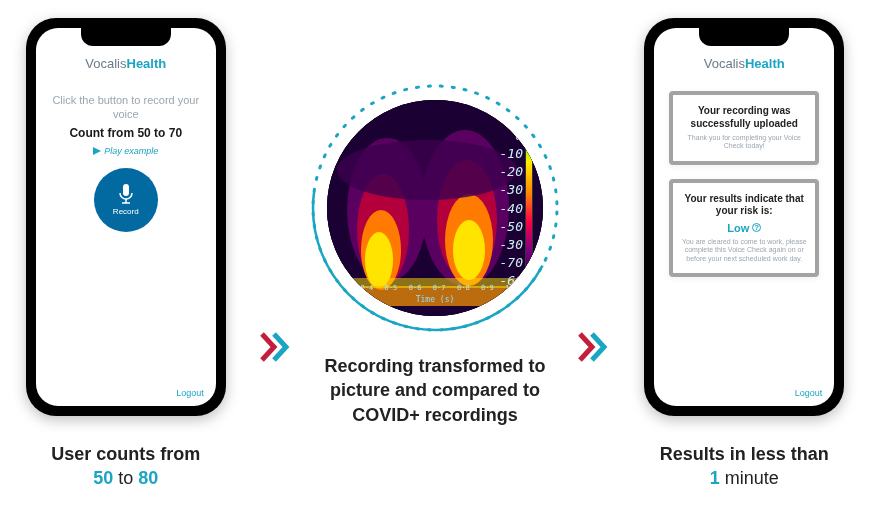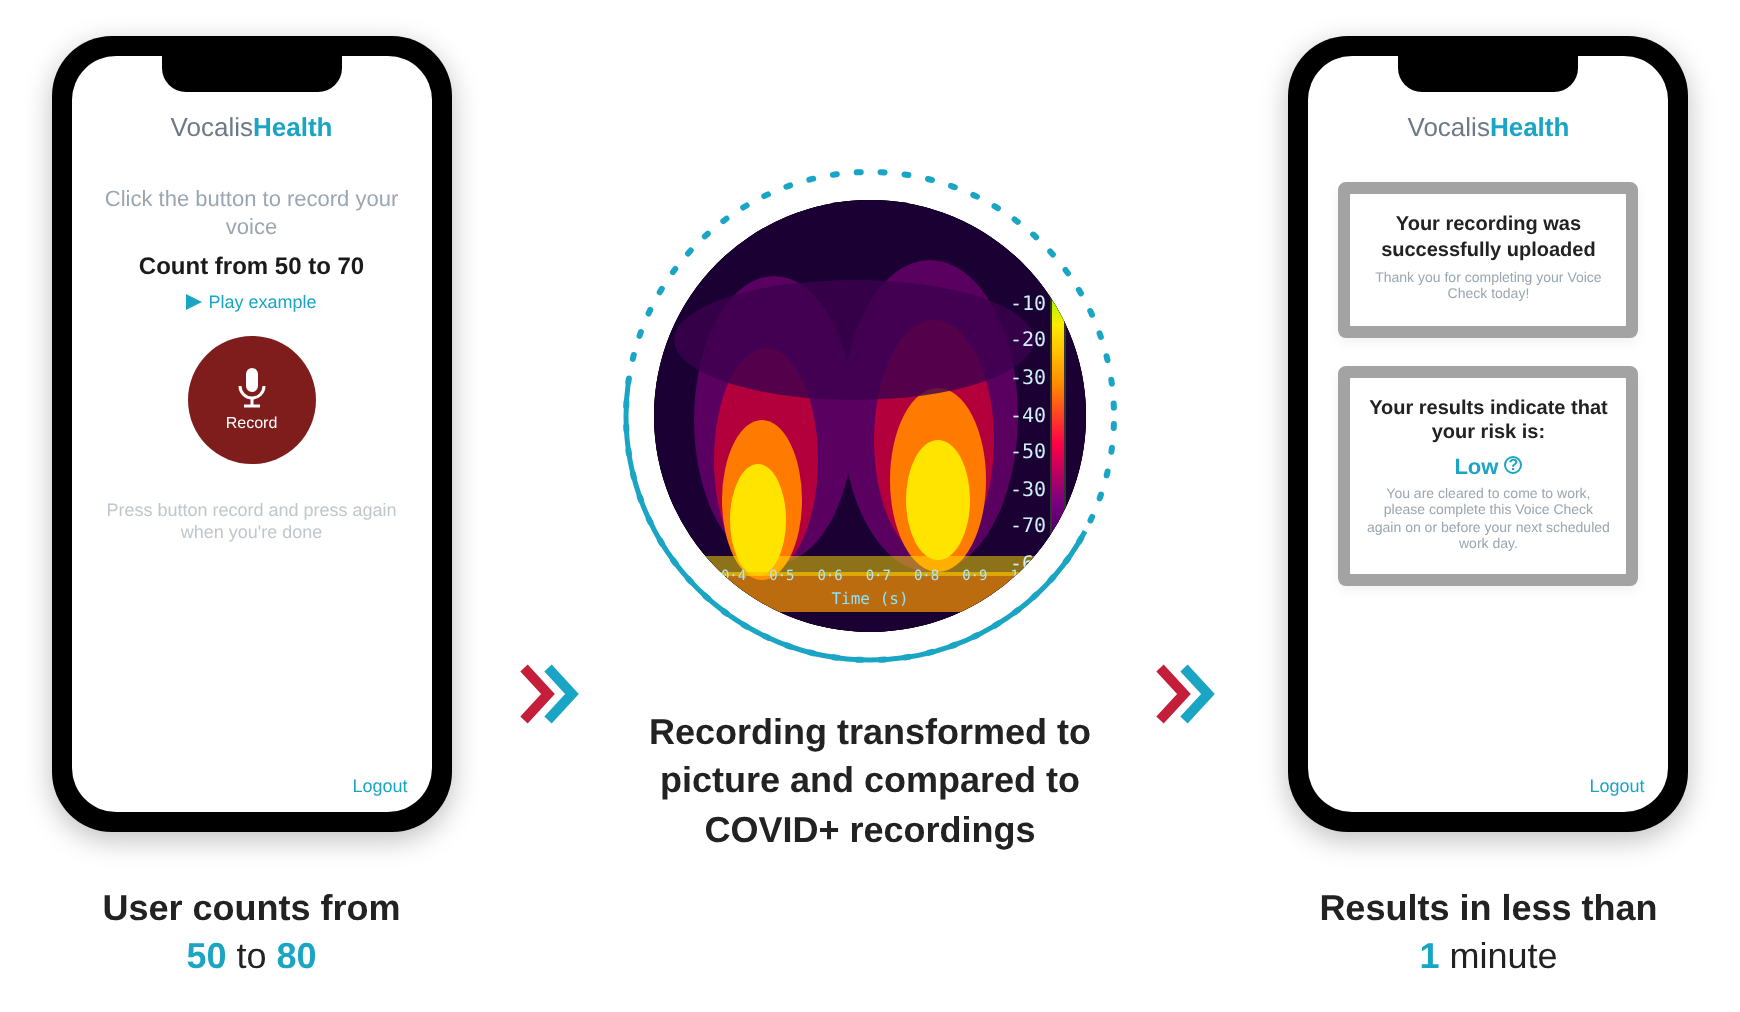--- a/index.html
+++ b/index.html
@@ -79,26 +79,27 @@
     font-weight: 700;
     text-align: center;
   }
   .play-example {
     margin-top: 6px;
     color: #1aa5c4;
     font-size: 9px;
     display: flex;
     align-items: center;
     gap: 3px;
+    font-style: italic;
   }
   .record-btn {
     margin-top: 12px;
     width: 64px; height: 64px;
     border-radius: 50%;
-    background: #7f1d1d;
+    background: #0369a1;
     display: flex;
     flex-direction: column;
     align-items: center;
     justify-content: center;
     color: #fff;
     font-size: 8px;
   }
   .record-btn svg { margin-bottom: 2px; }
   .hint {
     margin-top: 18px;
@@ -108,21 +109,21 @@
     line-height: 1.3;
   }
   .logout {
     position: absolute;
     bottom: 8px; right: 12px;
     color: #1aa5c4;
     font-size: 9px;
   }
   .card {
     background: #fff;
-    border: 6px solid #a3a3a3;
+    border: 4px solid #a3a3a3;
     border-radius: 4px;
     width: 150px;
     padding: 10px 8px;
     text-align: center;
     box-shadow: 0 2px 6px rgba(0,0,0,.06);
   }
   .card-title { font-size: 10px; font-weight: 700; color: #222; line-height: 1.25; }
   .card-sub { font-size: 7px; color: #9aa6b0; margin-top: 4px; line-height: 1.2; }
   .risk-low { color: #1aa5c4; font-weight: 700; font-size: 11px; margin-top: 4px; }
   .new-session {
@@ -189,23 +190,24 @@
     border: 1px solid #333;
   }
   .colorbar-ticks {
     position: absolute;
     right: 20px; top: 28px;
     height: 160px;
     display: flex;
     flex-direction: column;
     justify-content: space-between;
     color: #cfeff7;
-    font-size: 10px;
+    font-size: 13px;
     font-family: monospace;
     text-align: right;
+    font-style: italic;
   }
 
   .chevron {
     align-self: center;
     margin-top: 190px;
   }
 
   .caption {
     margin-top: 26px;
     text-align: center;
@@ -245,21 +247,20 @@
           </div>
           <div class="record-btn">
             <svg width="18" height="22" viewBox="0 0 18 22">
               <rect x="6" y="1" width="6" height="12" rx="3" fill="#fff"></rect>
               <path d="M3 10a6 6 0 0 0 12 0" stroke="#fff" stroke-width="1.5" fill="none"></path>
               <line x1="9" y1="16" x2="9" y2="20" stroke="#fff" stroke-width="1.5"></line>
               <line x1="5" y1="20" x2="13" y2="20" stroke="#fff" stroke-width="1.5"></line>
             </svg>
             <span>Record</span>
           </div>
-          <div class="hint">Press button record and press again when you're done</div>
           <div class="logout">Logout</div>
         </div>
       </div>
     </div>
     <div class="caption">
       <span>User counts from</span><br>
       <span class="teal">50</span>
       <span class="black">to</span>
       <span class="teal">80</span>
     </div>

